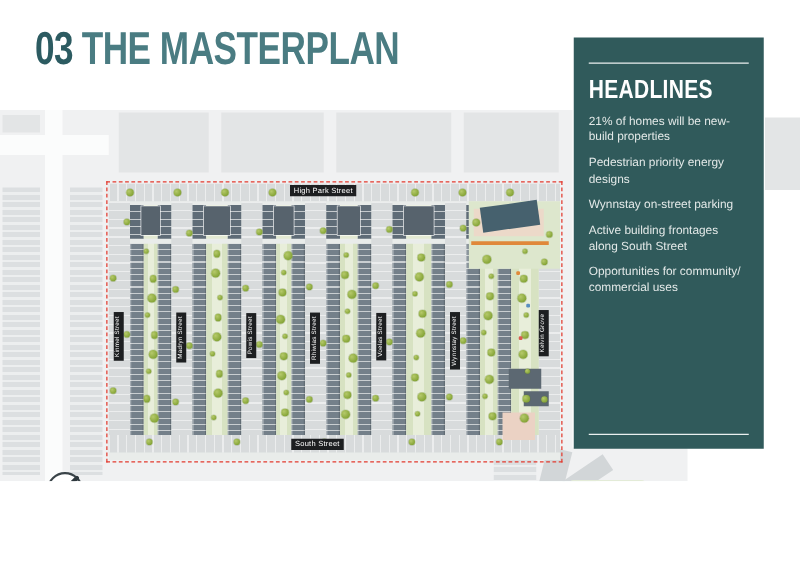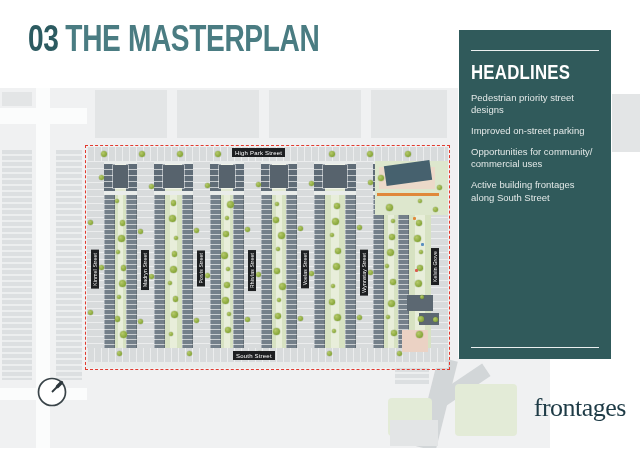--- a/index.html
+++ b/index.html
@@ -1,16 +1,16 @@
 <!DOCTYPE html>
 <html><head>
 <meta charset="utf-8">
 <style>
   html,body{margin:0;padding:0;background:#fff;}
-  .slide{position:relative;width:640px;height:448px;background:#ffffff;overflow:hidden;
+  .slide{position:relative;width:640px;height:385px;background:#ffffff;overflow:hidden;
          font-family:"Liberation Sans",sans-serif;}
 
   
   .title{position:absolute;left:28px;top:20px;display:flex;gap:9px;
          transform:scaleX(.76);transform-origin:left top;white-space:nowrap;}
   .title span{font-size:37px;font-weight:800;letter-spacing:-.5px;line-height:1;}
   .title .num{color:#2C5B61;}
   .title .txt{color:#4A7C82;}
 
   
@@ -292,28 +292,29 @@
   </div>
 
   <div class="panel">
     <div class="rule rule-top"></div>
     <h2>HEADLINES</h2>
     <div>
 
 
 
 
-
-        <div class="item">Pedestrian priority street designs</div>
-
-        <div class="item">Improved on-street parking</div>
-
+        <div class="item">21% of homes will be new-build properties</div>
+
+        <div class="item">Pedestrian priority energy designs</div>
+
+        <div class="item">Wynnstay on-street parking</div>
+
+
+        <div class="item">Active building frontages along South Street</div>
 
         <div class="item">Opportunities for community/ commercial uses</div>
-
-        <div class="item">Active building frontages along South Street</div>
       </div>
     <div class="rule rule-bottom"></div>
   </div>
 
   <div class="logo">frontages</div>
 
 </div>
 
 </body></html>

